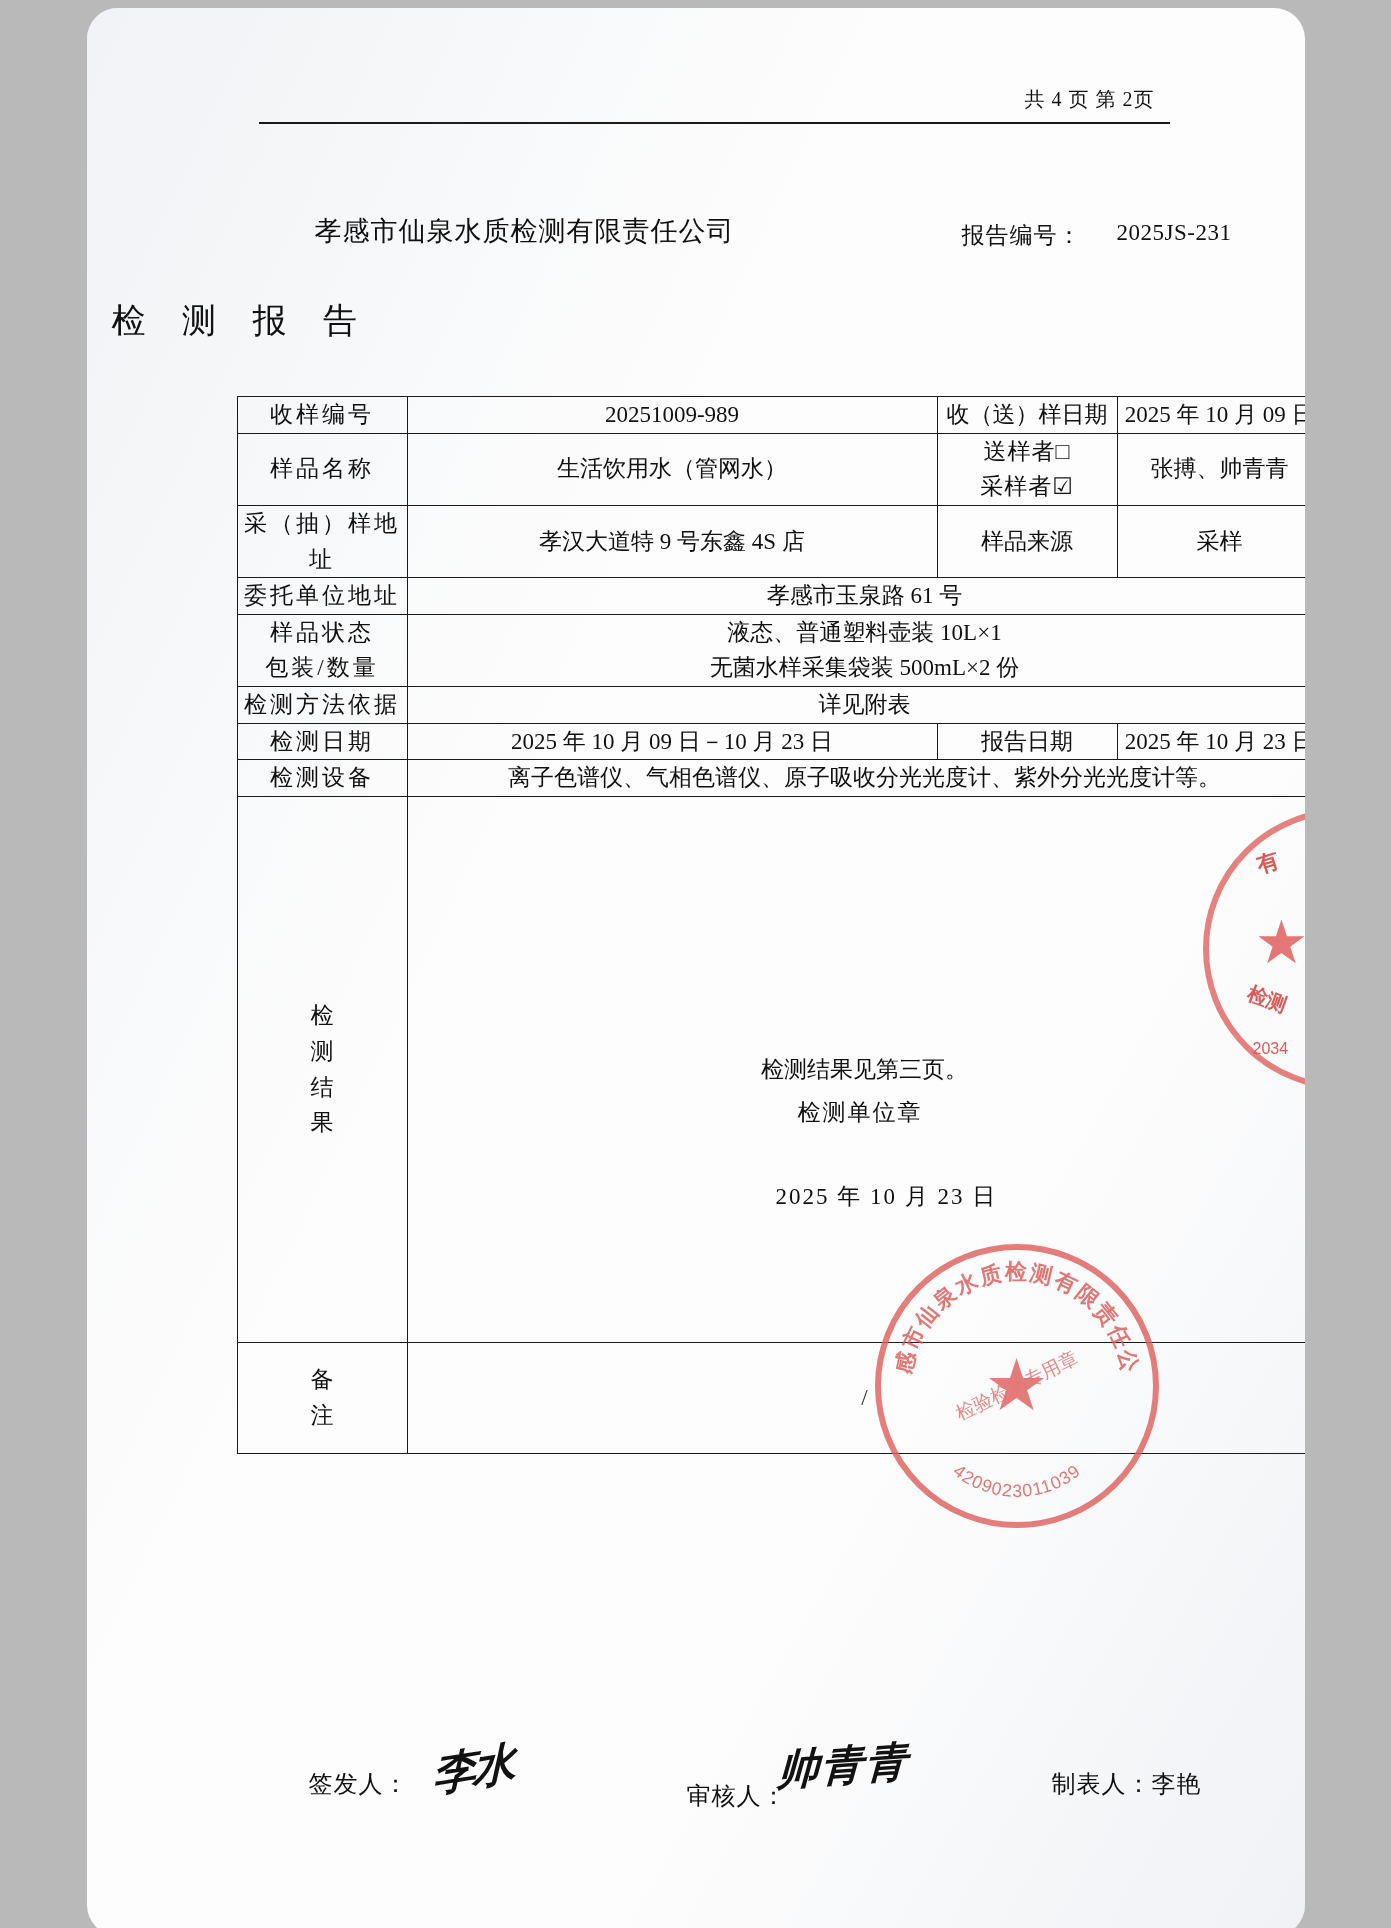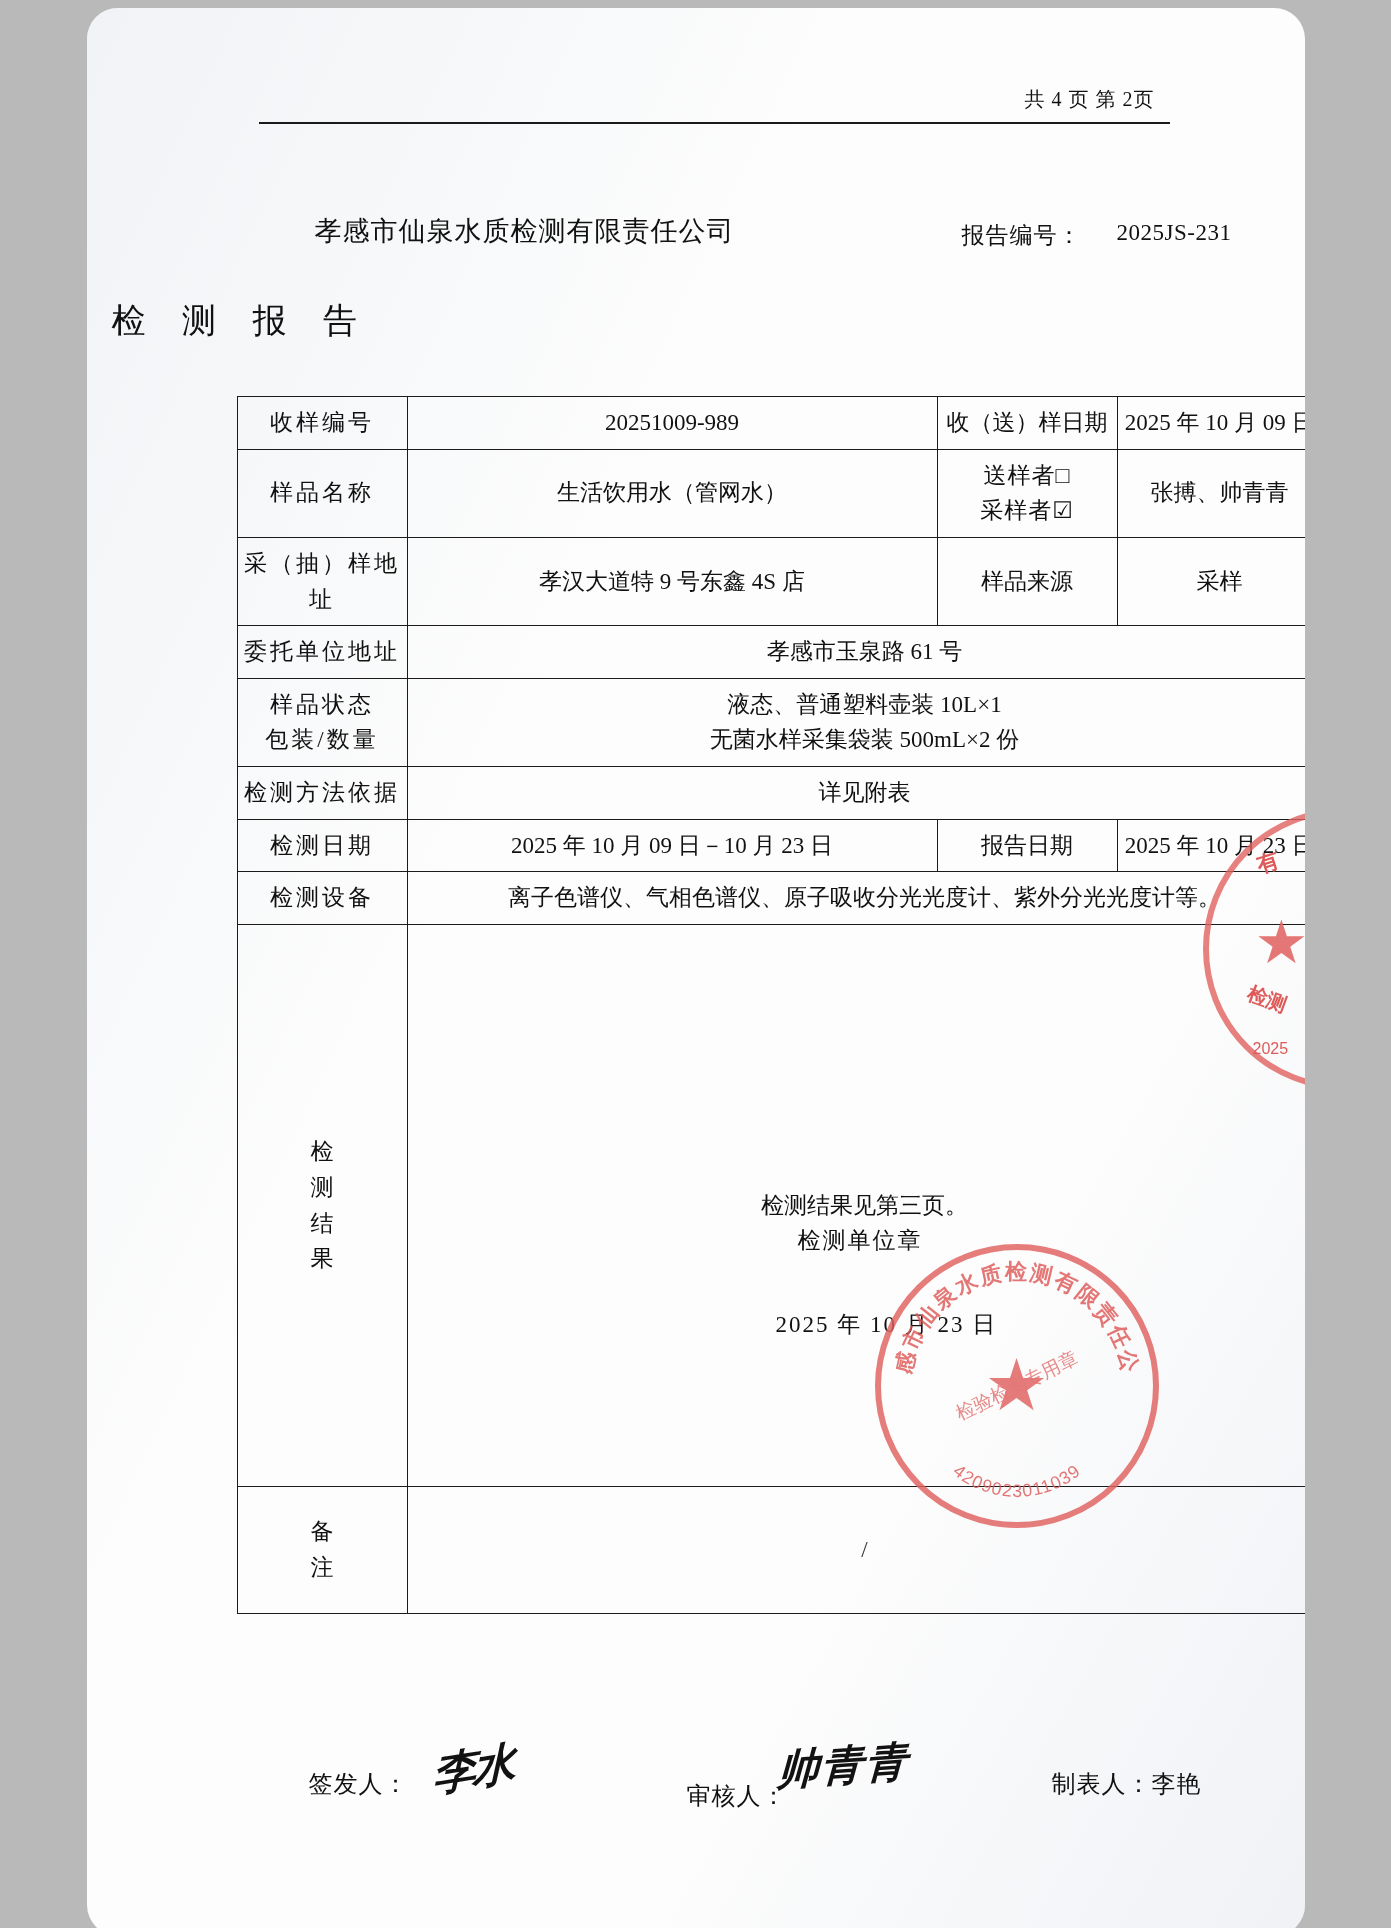--- a/index.html
+++ b/index.html
@@ -85,21 +85,21 @@
     left: 150px;
     width: 1085px;
     border-collapse: collapse;
     table-layout: fixed;
   }
   table.main td {
     border: 1.6px solid #1b1b1b;
     font-size: 23px;
     text-align: center;
     vertical-align: middle;
-    padding: 8px 6px;
+    padding: 0 6px;
     line-height: 1.55;
   }
   .lbl { letter-spacing: 3px; }
   .two-line { line-height: 1.5; }
   .chk-cell {
     font-size: 21px;
     line-height: 1.5;
     letter-spacing: 1px;
   }
   .resultcell {
@@ -410,15 +410,15 @@
         <textPath href="#arcbottom" startOffset="50%" text-anchor="middle">4209023011039</textPath>
       </text>
     </svg>
   </div>
 
   <div class="stamp-edge">
     <div class="circle"></div>
     <div class="t1">有</div>
     <div class="star">★</div>
     <div class="t2">检测</div>
-    <div class="t3">2025</div>
+    <div class="t3">2034</div>
   </div>
 </div>
 
 </body></html>

